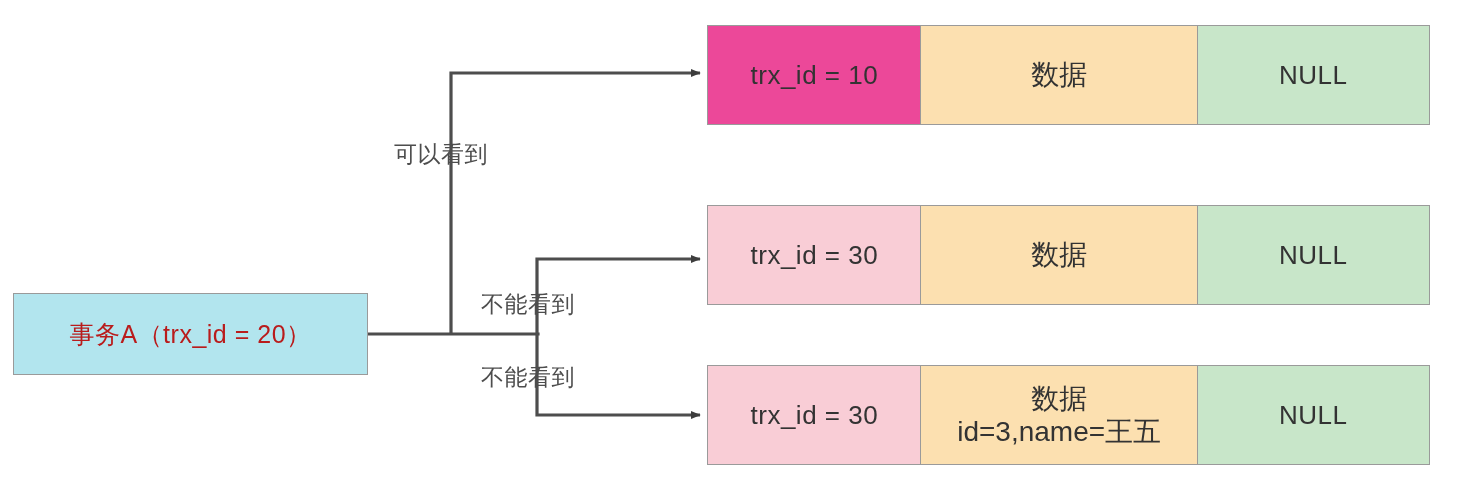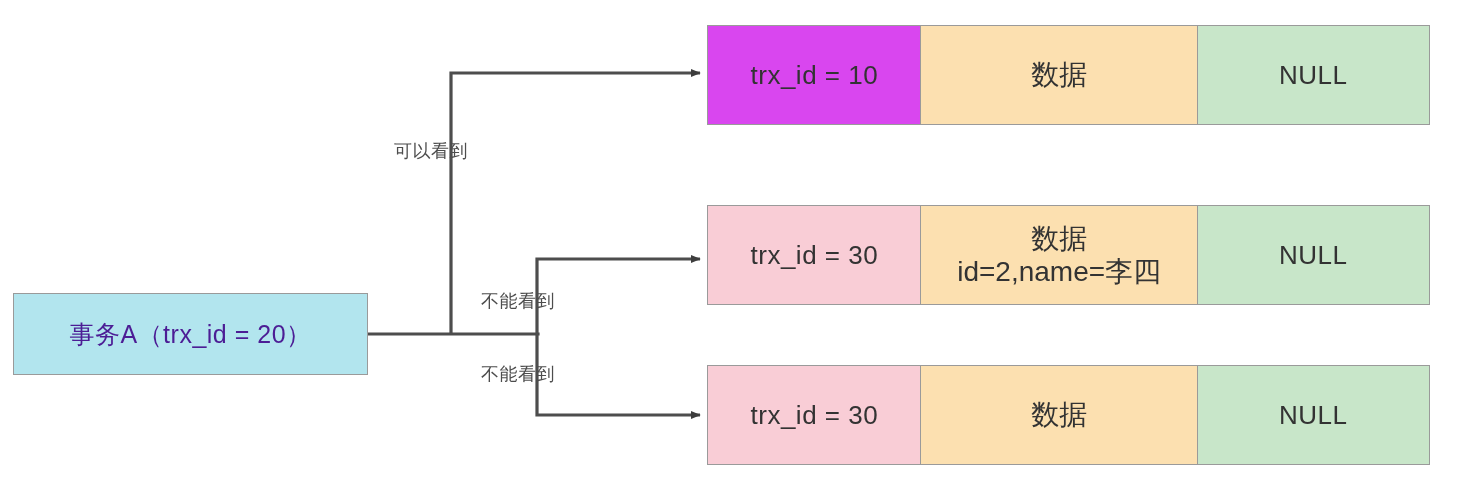--- a/index.html
+++ b/index.html
@@ -30,21 +30,21 @@
     left: 13px;
     top: 293px;
     width: 355px;
     height: 82px;
     box-sizing: border-box;
     background: #b2e5ee;
     border: 1.6px solid #9a9a9a;
     display: flex;
     align-items: center;
     justify-content: center;
-    color: #4c1d95;
+    color: #b91c1c;
     font-size: 25px;
     letter-spacing: 0.5px;
     white-space: nowrap;
   }
 
   
   .row {
     position: absolute;
     left: 707px;
     width: 723px;
@@ -80,21 +80,21 @@
     font-size: 26px;
     letter-spacing: 0.5px;
   }
   .data-line1 { display: block; }
   .data-line2 { display: block; }
 
   
   .edge-label {
     position: absolute;
     color: #4d4d4d;
-    font-size: 18px;
+    font-size: 23px;
     white-space: nowrap;
     letter-spacing: 0.5px;
   }
   #label-see      { left: 394px; top: 139px; }
   #label-nosee-1  { left: 481px; top: 289px; }
   #label-nosee-2  { left: 481px; top: 362px; }
 </style>
 </head>
 <body>
 
@@ -116,49 +116,49 @@
     <path d="M537,334 L537,415 L700,415" stroke="#4d4d4d" stroke-width="3.2" fill="none" stroke-linejoin="miter" stroke-linecap="butt" marker-end="url(#arrowhead)"></path>
   </svg>
 
   <div class="txn-box">事务A（trx_id = 20）</div>
 
   <div class="edge-label" id="label-see">可以看到</div>
   <div class="edge-label" id="label-nosee-1">不能看到</div>
   <div class="edge-label" id="label-nosee-2">不能看到</div>
 
   <div class="row" style="top:25px;">
-    <div class="cell cell-trx" style="background-color: #d946ef;">
+    <div class="cell cell-trx" style="background-color: #ec4899;">
       <span>trx_id = 10</span>
     </div>
     <div class="cell cell-data" style="background-color: rgb(252, 224, 176);">
       <span class="data-line1">数据</span>
     </div>
     <div class="cell cell-null" style="background-color: rgb(200, 230, 201);">
       <span>NULL</span>
     </div>
   </div>
 
   <div class="row" style="top:205px;">
     <div class="cell cell-trx" style="background-color: rgb(249, 205, 214);">
       <span>trx_id = 30</span>
     </div>
     <div class="cell cell-data" style="background-color: rgb(252, 224, 176);">
       <span class="data-line1">数据</span>
-      <span class="data-line2">id=2,name=李四</span>
     </div>
     <div class="cell cell-null" style="background-color: rgb(200, 230, 201);">
       <span>NULL</span>
     </div>
   </div>
 
   <div class="row" style="top:365px;">
     <div class="cell cell-trx" style="background-color: rgb(249, 205, 214);">
       <span>trx_id = 30</span>
     </div>
     <div class="cell cell-data" style="background-color: rgb(252, 224, 176);">
       <span class="data-line1">数据</span>
+      <span class="data-line2">id=3,name=王五</span>
     </div>
     <div class="cell cell-null" style="background-color: rgb(200, 230, 201);">
       <span>NULL</span>
     </div>
   </div>
 
 </div>
 
 </body></html>

